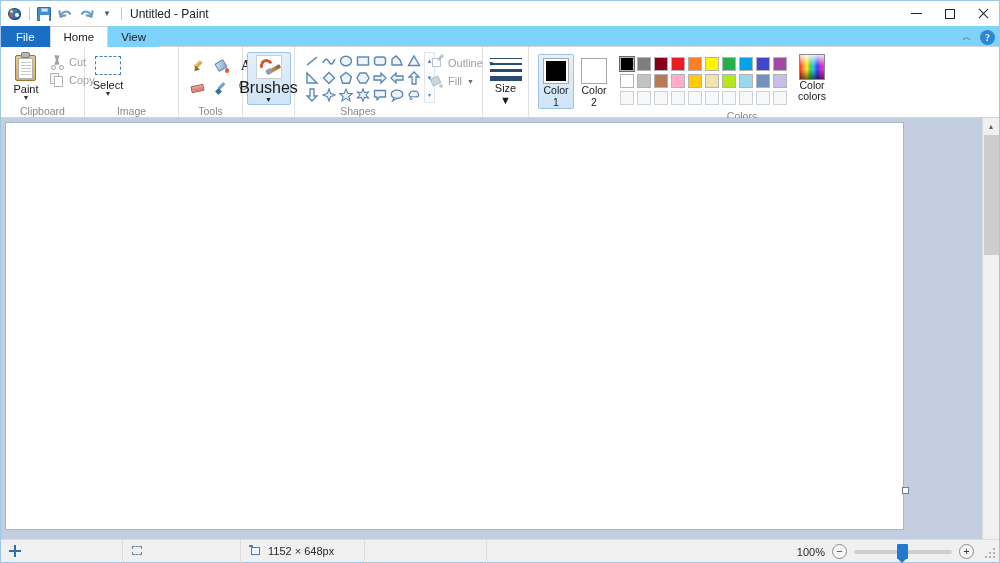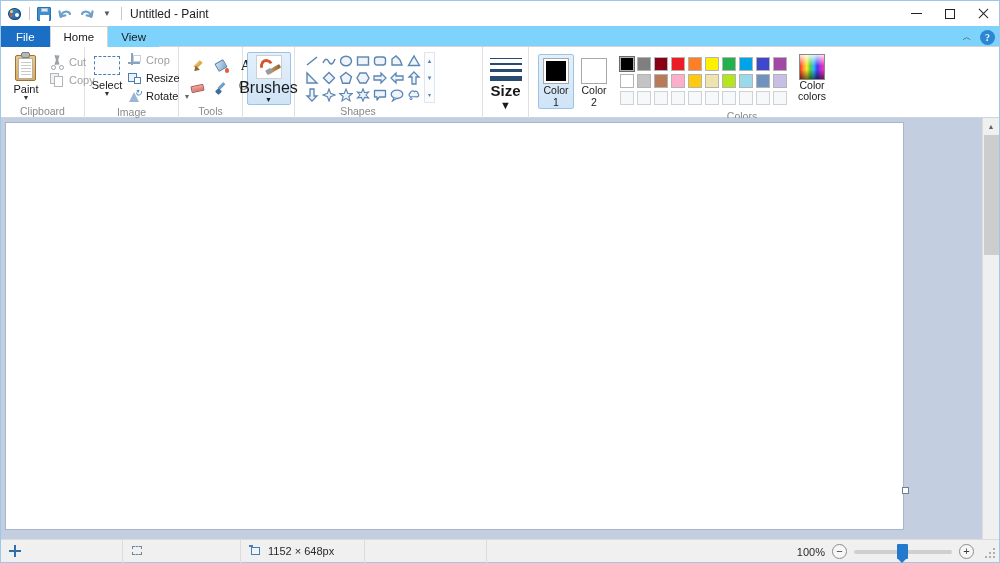--- a/index.html
+++ b/index.html
@@ -586,43 +586,20 @@
 
     <div class="rgroup" style="width:94px;">
       <div class="rgroup-body">
         <div class="bigbtn" style="min-width:34px;padding:4px 2px 0 2px;">
           <div class="sel-ico">
               <div class="dash"></div>
             </div>
           <span class="bl">Select</span>
           <span class="cd">▼</span>
         </div>
-        <div class="smallcol" style="padding-top:1px;">
-          <div class="smallbtn dis">
-            <span class="crop-ico">
-                <i class="sq"></i>
-              </span>
-            <span class="sl">Crop</span>
-          </div>
-          <div class="smallbtn">
-            <span class="resize-ico">
-                <i class="o"></i>
-                <i class="i"></i>
-              </span>
-            <span class="sl">Resize</span>
-          </div>
-          <div class="smallbtn">
-            <span class="rot-ico">
-                <i class="tri"></i>
-                <i class="ar">↻</i>
-              </span>
-            <span class="sl">Rotate</span>
-            <span class="mini-drop">▼</span>
-          </div>
-        </div>
       </div>
       <div class="rgroup-label">Image</div>
     </div>
 
     <div class="rgroup" style="width:64px;">
       <div class="rgroup-body" style="padding-top:5px;">
         <div class="toolsgrid">
           <div class="toolcell">
             <span class="pencil-ico">
                 <i class="shaft"></i>
@@ -793,33 +770,53 @@
             <div class="ssbtn">▲</div>
             <div class="ssbtn">▼</div>
             <div class="ssbtn">▾</div>
           </div>
         </div>
       </div>
       <div class="rgroup-label">Shapes</div>
     </div>
 
     <div class="rgroup" style="width:62px;">
+      <div class="rgroup-body" style="padding-top:7px;">
+        <div class="smallcol" style="padding-top:0;">
+          <div class="smallbtn dis">
+            <span class="outline-ico">
+                <i class="p"></i>
+                <i class="pen"></i>
+              </span>
+            <span class="sl">Outline</span>
+            <span class="mini-drop">▼</span>
+          </div>
+          <div class="smallbtn dis">
+            <span class="fillsm-ico">
+                <i class="can2"></i>
+                <i class="dr"></i>
+              </span>
+            <span class="sl">Fill</span>
+            <span class="mini-drop">▼</span>
+          </div>
+        </div>
+      </div>
       <div class="rgroup-label"></div>
     </div>
 
     <div class="rgroup" style="width:46px;">
       <div class="rgroup-body" style="justify-content:center;padding-top:6px;">
         <div class="size-btn">
           <div class="size-ico">
             <div class="l1"></div>
               <div class="l2"></div>
               <div class="l3"></div>
               <div class="l4"></div>
           </div>
-          <span class="bl" style="font-size:15px;font-weight:bold;">Size</span>
+          <span class="bl" style="font-size:11px;">Size</span>
           <span class="cd">▼</span>
         </div>
       </div>
       <div class="rgroup-label"></div>
     </div>
 
     <div class="rgroup" style="flex:1;border-right:none;">
       <div class="rgroup-body" style="padding-top:4px;">
         <div class="colorbtn-wrap">
           <div class="colorbtn sel">

